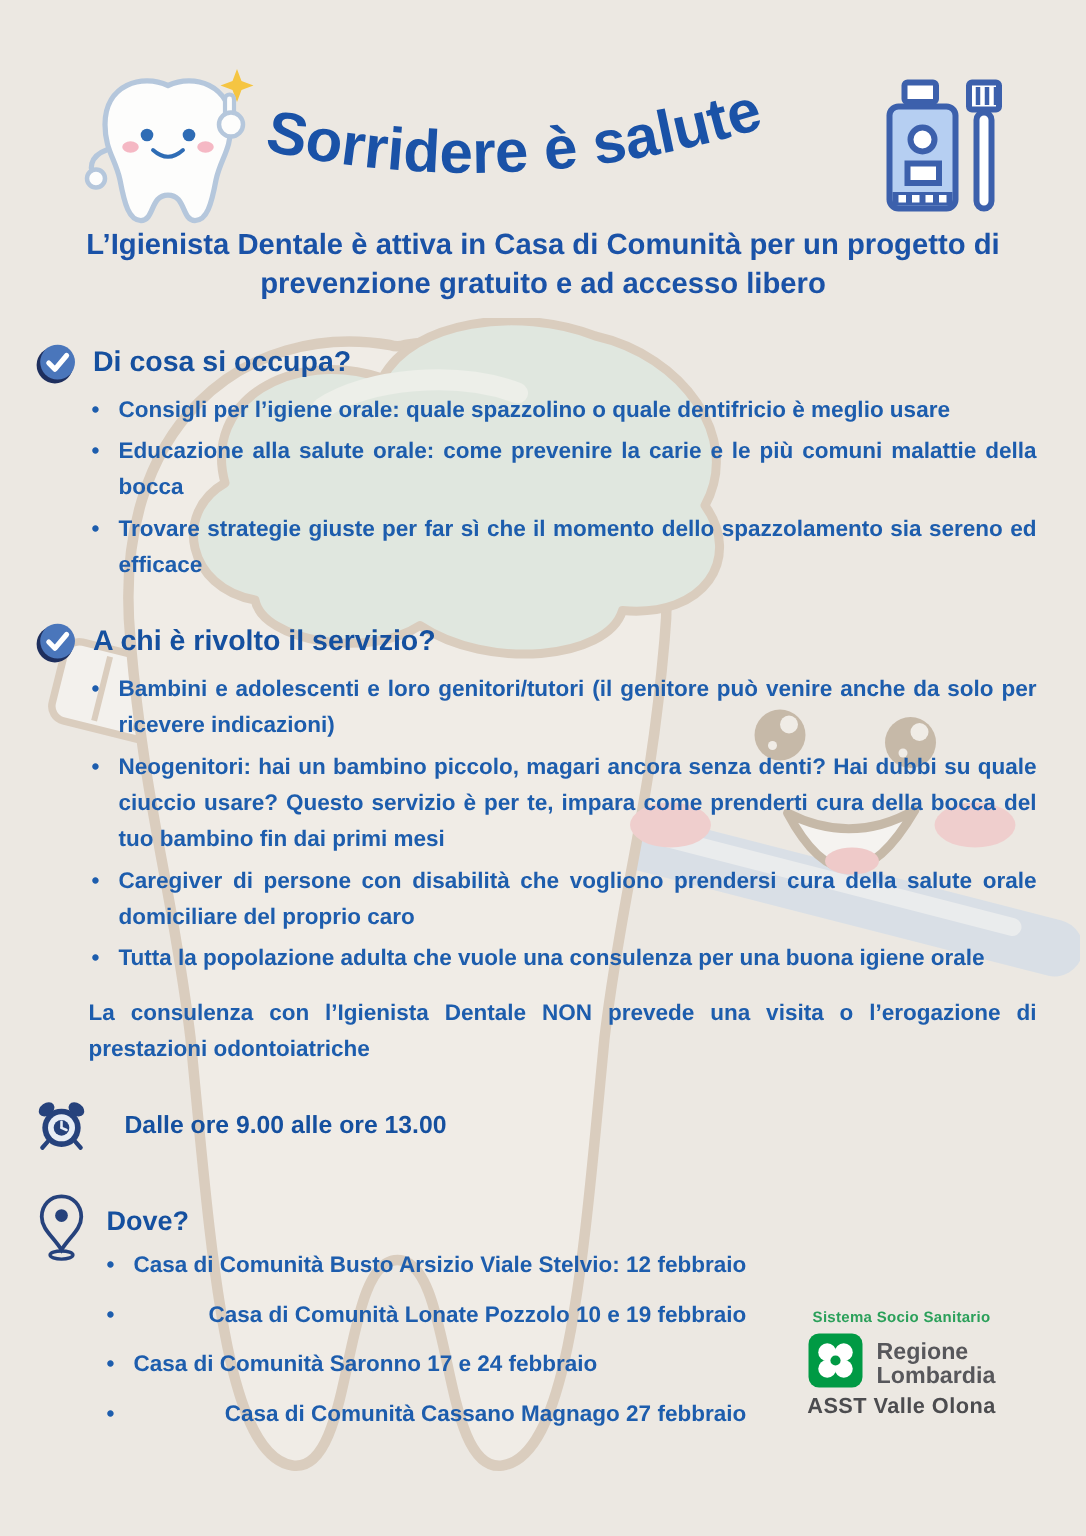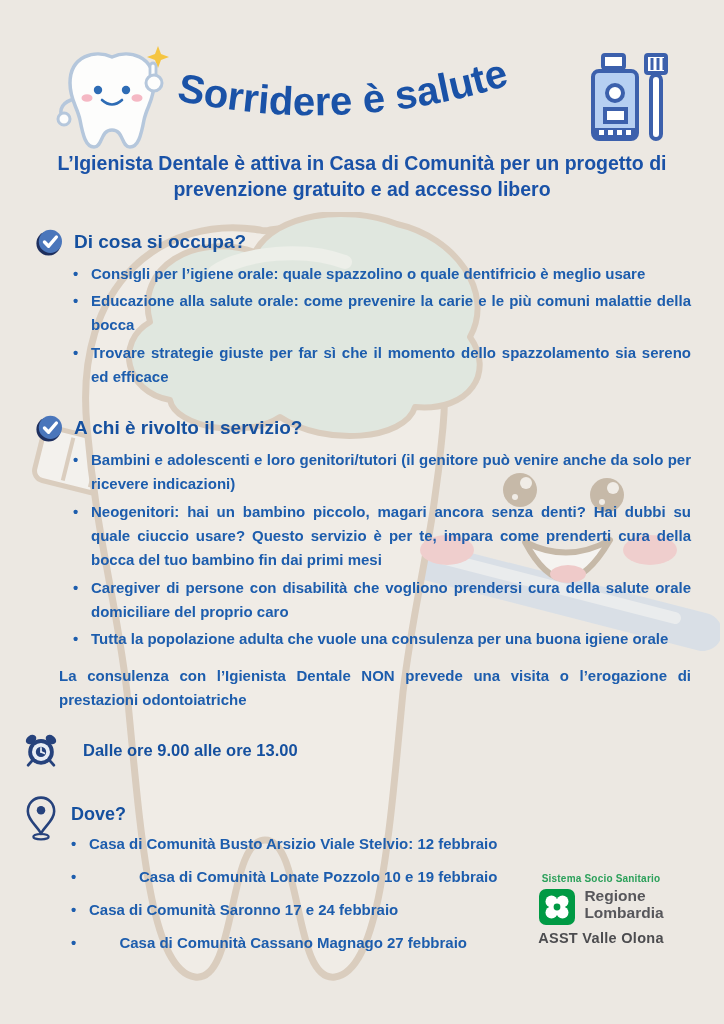--- a/index.html
+++ b/index.html
@@ -19,21 +19,21 @@
   .title-svg{position:absolute;left:166px;top:44px;}
   .title-svg text{font-family:"Liberation Sans",sans-serif;font-weight:bold;fill:#1a52a7;font-size:40px;}
   .paste{position:absolute;left:580px;top:50px;}
 
   .subtitle{
     width:625px;margin:2px auto 12px;text-align:center;
     color:#1a52a7;font-weight:bold;font-size:19.5px;line-height:1.35;
   }
 
   
-  .section{margin-top:24px;margin-left:12px;}
+  .section{margin-top:24px;}
   .sec-head{display:flex;align-items:center;gap:9px;margin-left:23px;margin-bottom:5px;}
   .sec-head h2{margin:0;font-size:19px;color:#15509f;font-weight:bold;}
   .bullets{margin-left:61px;margin-right:33px;}
   .bullet{display:flex;color:#1d5dad;font-weight:bold;font-size:15px;line-height:1.62;margin-bottom:3px;}
   .bullet .dot{width:18px;flex:none;}
   .bullet .txt{flex:1;text-align:justify;}
 
   .note{
     margin:13px 33px 0 59px;color:#1d5dad;font-weight:bold;
     font-size:15px;line-height:1.6;text-align:justify;
@@ -43,21 +43,21 @@
   .schedule .txt{color:#15509f;font-weight:bold;font-size:16.5px;}
 
   .where{display:flex;gap:13px;margin:24px 33px 0 24px;}
   .where .pin-col{flex:none;padding-top:2px;}
   .where h2{margin:12px 0 8px 0;font-size:18px;color:#15509f;font-weight:bold;}
   .where .bullet{line-height:1.45;margin-bottom:11px;}
 
   
   .footer{position:absolute;right:38px;bottom:18px;width:170px;text-align:center;}
   .footer .sys{color:#2ba05a;font-size:10px;font-weight:bold;letter-spacing:.2px;}
-  .footer .row{display:flex;align-items:flex-start;justify-content:center;gap:8px;margin-top:4px;}
+  .footer .row{display:flex;align-items:flex-end;justify-content:center;gap:8px;margin-top:4px;}
   .footer .region{color:#57575b;font-size:15.5px;font-weight:600;line-height:1.05;text-align:left;}
   .footer .org{color:#4c4c4f;font-size:14.5px;font-weight:600;margin-top:4px;letter-spacing:.3px;}
 </style>
 </head>
 <body>
 
 <div class="poster">
 
   <svg class="watermark" viewBox="0 0 705 805" aria-hidden="true">
 
@@ -229,21 +229,21 @@
         <div class="bullet">
             <span class="dot">•</span>
             <span class="txt" style="text-align:right">Casa di Comunità Lonate Pozzolo 10 e 19 febbraio</span>
           </div>
         <div class="bullet">
             <span class="dot">•</span>
             <span class="txt" style="text-align:left">Casa di Comunità Saronno  17 e 24 febbraio</span>
           </div>
         <div class="bullet">
             <span class="dot">•</span>
-            <span class="txt" style="text-align:center">Casa di Comunità Cassano Magnago 27 febbraio</span>
+            <span class="txt" style="text-align:right">Casa di Comunità Cassano Magnago 27 febbraio</span>
           </div>
       </div>
     </div>
 
     <div class="footer">
       <div class="sys">Sistema Socio Sanitario</div>
       <div class="row">
         <svg width="38" height="38" viewBox="0 0 38 38" aria-hidden="true">
           <rect x="1" y="1" width="36" height="36" rx="7" fill="#009a44"></rect>
           <circle cx="13.5" cy="13.5" r="6" fill="#fff"></circle>

